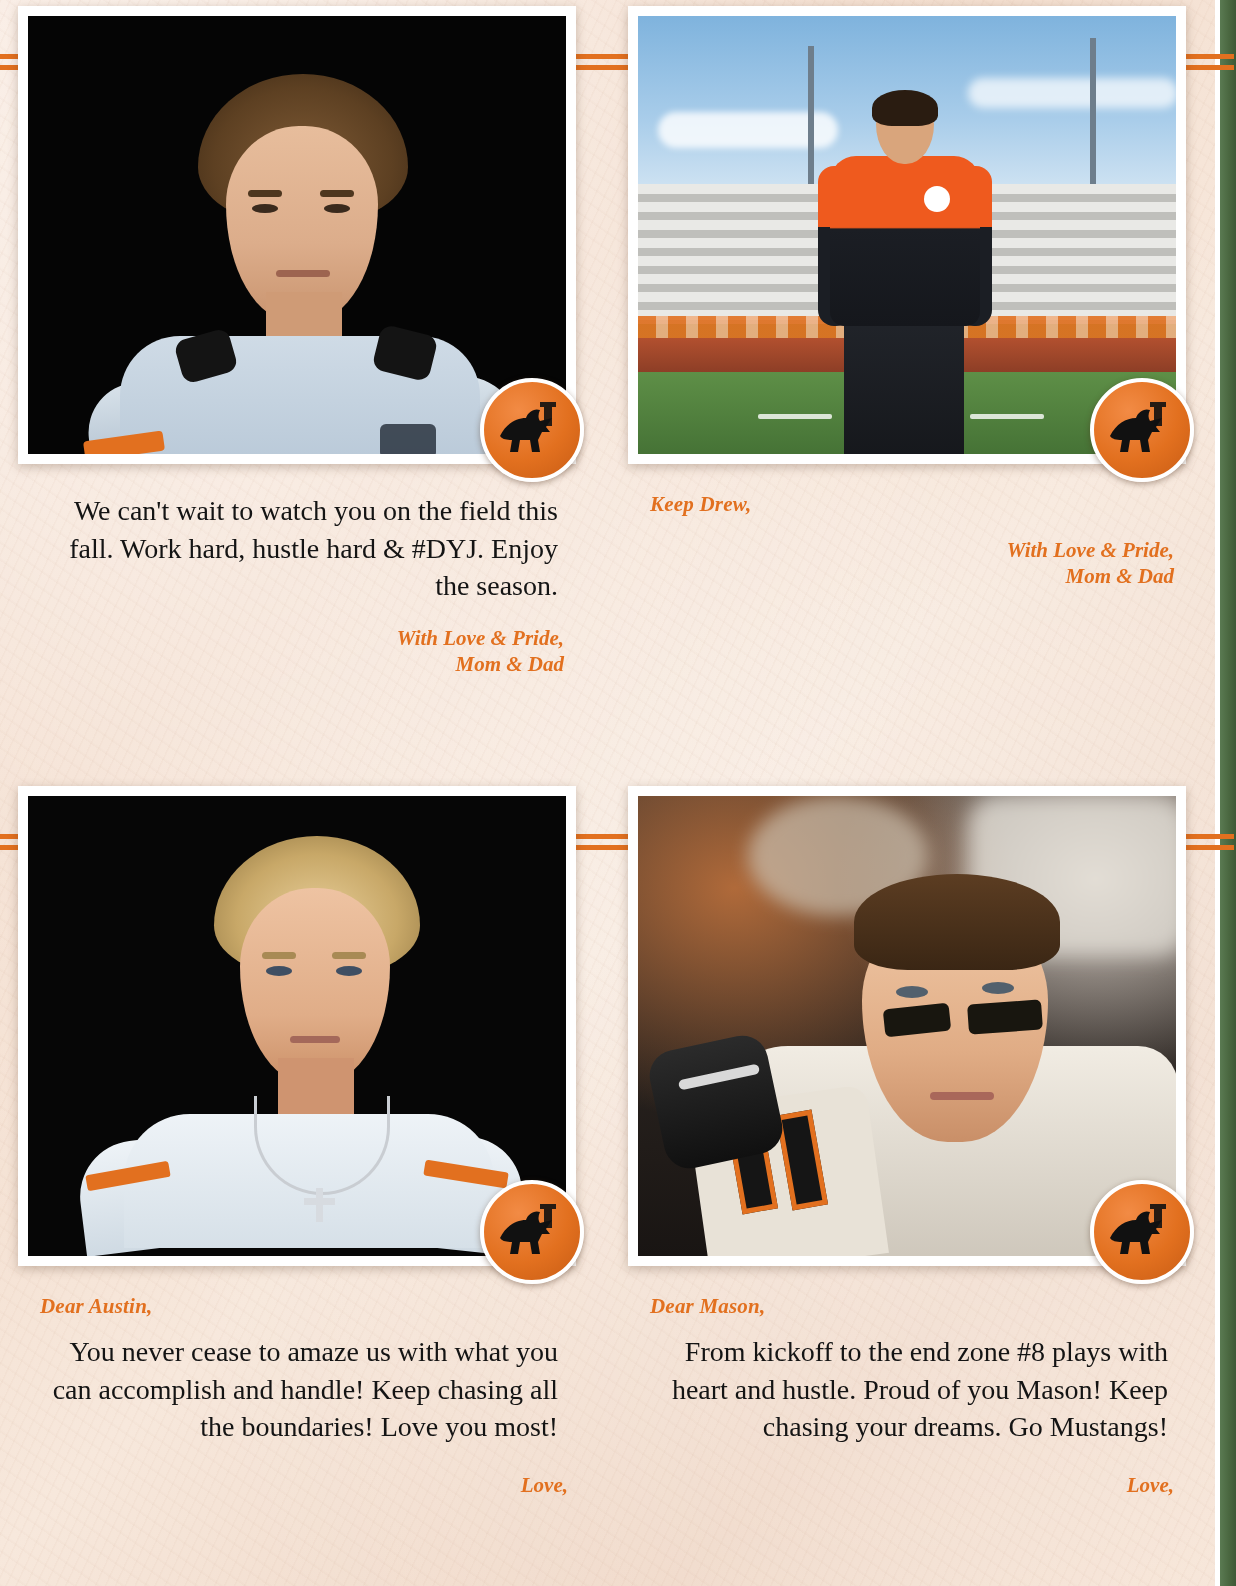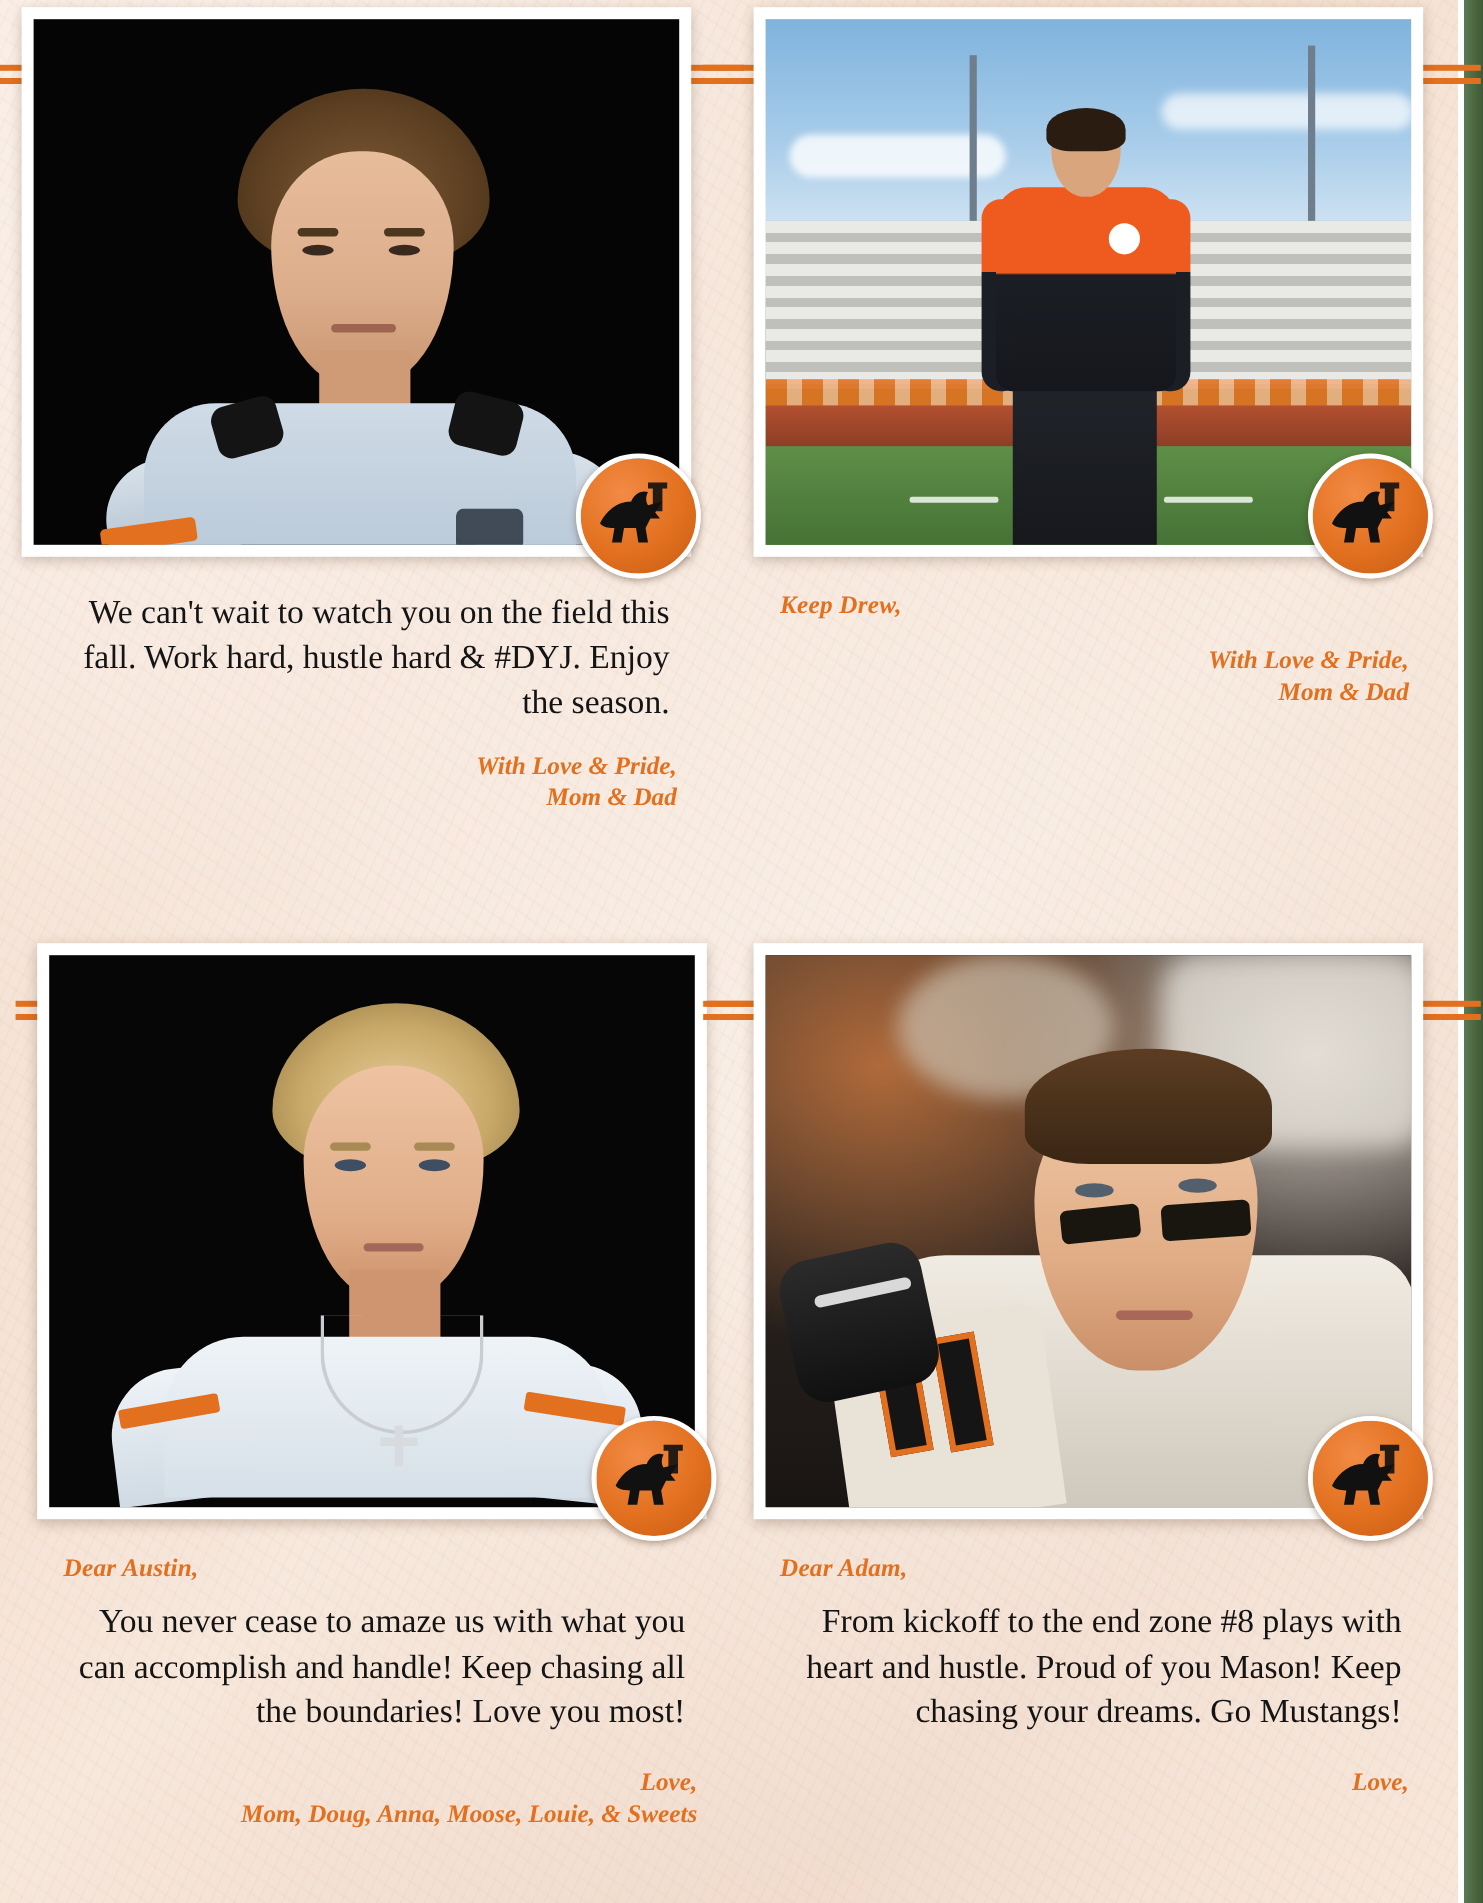--- a/index.html
+++ b/index.html
@@ -49,21 +49,21 @@
   
   .grid {
     position: absolute;
     inset: 0;
   }
   .card {
     position: absolute;
   }
   .card.c1 { left: 18px;  top: 6px;   width: 580px; }
   .card.c2 { left: 628px; top: 6px;   width: 580px; }
-  .card.c3 { left: 18px;  top: 786px; width: 580px; margin-left: 13px; }
+  .card.c3 { left: 18px;  top: 786px; width: 580px; }
   .card.c4 { left: 628px; top: 786px; width: 580px; }
 
   .rules {
     position: absolute;
     top: 48px;
     height: 20px;
     width: 100%;
     pointer-events: none;
   }
   .rule-line {
@@ -419,21 +419,20 @@
             <path d="M50 6 L58 6 L58 30 L50 30 Z M46 6 L62 6 L62 11 L46 11 Z" fill="#111111" opacity="0.9"></path>
           </svg>
         </div>
       </div>
 
       <div class="letter">
         <div class="salutation">Dear Austin,</div>
         <div class="body-text">You never cease to amaze us with what you can accomplish and handle! Keep chasing all the boundaries! Love you most!</div>
         <div class="sign">
           <div>Love,</div>
-          <div>Mom, Doug, Anna, Moose, Louie, &amp; Sweets</div>
         </div>
       </div>
     </div>
 
     <div class="card c4">
       <div class="rules">
         <div class="rule-line top" style="left:-42px;width:46px;"></div>
         <div class="rule-line bot" style="left:-42px;width:46px;"></div>
         <div class="rule-line top" style="left:556px;width:50px;"></div>
         <div class="rule-line bot" style="left:556px;width:50px;"></div>
@@ -460,21 +459,21 @@
         </div>
         <div class="badge">
           <svg width="70" height="64" viewBox="0 0 70 64">
             <path d="M6 40 C12 28 22 22 32 22 C34 16 40 12 46 14 C44 18 44 22 46 25 L58 22 L52 31 L56 36 L48 36 L44 44 L46 56 L38 56 L36 44 L26 44 L24 56 L16 56 L18 44 C12 44 8 43 6 40 Z" fill="#111111"></path>
             <path d="M50 6 L58 6 L58 30 L50 30 Z M46 6 L62 6 L62 11 L46 11 Z" fill="#111111" opacity="0.9"></path>
           </svg>
         </div>
       </div>
 
       <div class="letter">
-        <div class="salutation">Dear Adam,</div>
+        <div class="salutation">Dear Mason,</div>
         <div class="body-text">From kickoff to the end zone #8 plays with heart and hustle. Proud of you Mason! Keep chasing your dreams. Go Mustangs!</div>
         <div class="sign">
           <div>Love,</div>
         </div>
       </div>
     </div>
 
   </div>
 </div>
 

